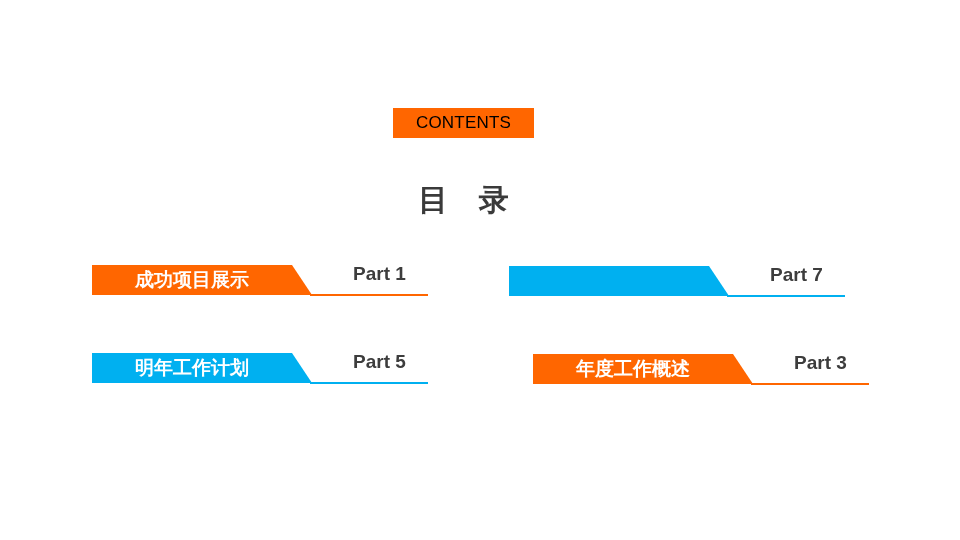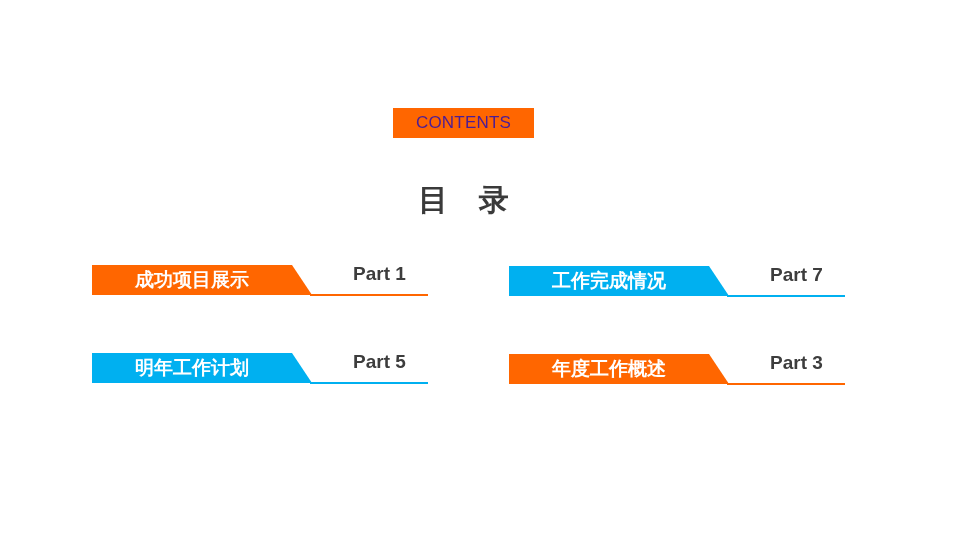--- a/index.html
+++ b/index.html
@@ -1,19 +1,19 @@
 <!DOCTYPE html>
 <html><head>
   <meta charset="utf-8">
   <style>
     html, body { margin:0; padding:0; }
     body { width:960px; height:540px; background:#ffffff; position:relative; overflow:hidden;
            font-family:"DejaVu Sans", "Liberation Sans", sans-serif; }
     .contents-tag { position:absolute; left:393px; top:108px; width:141px; height:30px;
-      background:#ff6600; color:#4c1d95; font-family:"Liberation Sans", sans-serif; font-size:17px;
+      background:#ff6600; color:#000000; font-family:"Liberation Sans", sans-serif; font-size:17px;
       display:flex; align-items:center; justify-content:center; letter-spacing:0.2px; }
     .title { position:absolute; left:393px; top:148px; width:141px; text-align:center;
       font-size:30px; font-weight:bold; color:#3a3a3a; letter-spacing:10px; padding-left:10px; box-sizing:border-box;margin-top:32px; }
     .item { position:absolute; width:336px; height:32px; }
     .banner { position:absolute; left:0; top:0; height:30px; width:220px;
       clip-path: polygon(0 0, 200px 0, 220px 100%, 0 100%); }
     .banner-label { position:absolute; left:0; top:0; width:200px; height:30px; display:flex; align-items:center;
       justify-content:center; color:#fff; font-size:19px; font-weight:bold; padding-left:0; }
     .underline { position:absolute; left:218px; top:29px; width:118px; height:1.5px; }
     .part { position:absolute; left:245px; top:-2px; font-size:19px; font-weight:bold; color:#3d3d3d;
@@ -34,23 +34,22 @@
 
 <div class="item" style="left:92px; top:353px;">
   <div class="banner" style="background:#00b0f0;"></div>
   <div class="banner-label">明年工作计划</div>
   <div class="underline" style="background:#00b0f0;"></div>
   <div class="part">Part 5</div>
 </div>
 
 <div class="item" style="left:509px; top:266px;">
   <div class="banner" style="background:#00b0f0;"></div>
-  <div class="banner-label">工作完成情况</div>
   <div class="underline" style="background:#00b0f0;"></div>
   <div class="part">Part 7</div>
 </div>
 
-<div class="item" style="left:509px; top:354px;padding-left:44px;">
+<div class="item" style="left:533px; top:354px;padding-left:44px;">
   <div class="banner" style="background:#ff6600;"></div>
   <div class="banner-label">年度工作概述</div>
   <div class="underline" style="background:#ff6600;"></div>
   <div class="part">Part 3</div>
 </div>
 
 </body></html>

